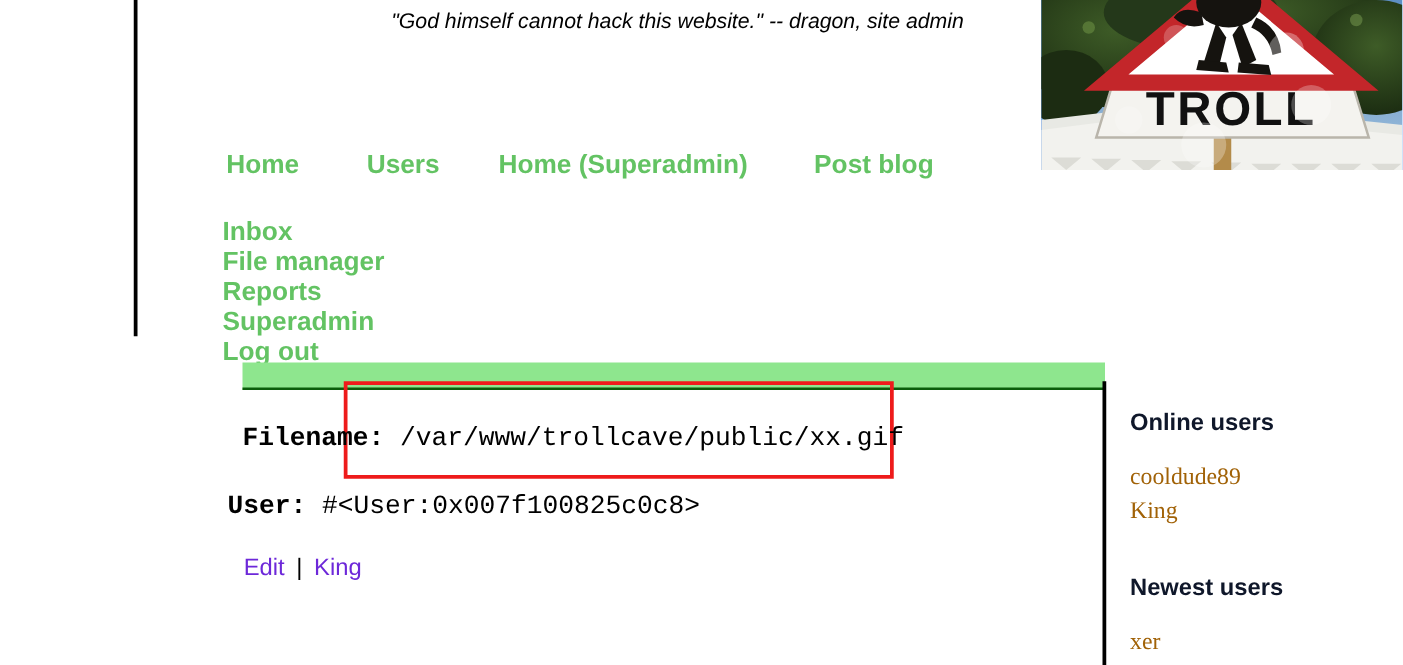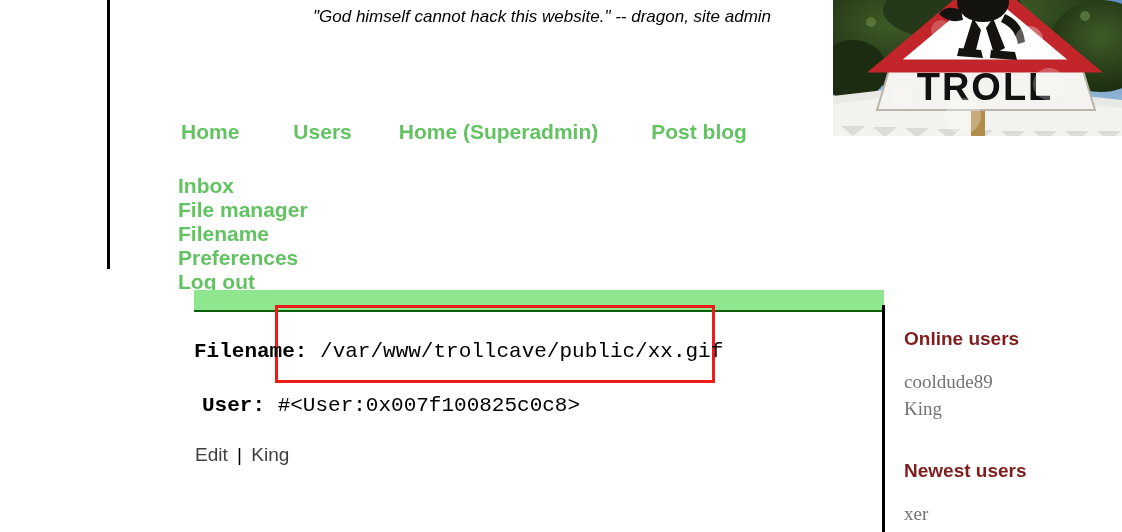--- a/index.html
+++ b/index.html
@@ -97,35 +97,35 @@
 
   
   .detail-line {
     position: absolute;
     font-family: "Liberation Mono", monospace;
     font-size: 21px;
     color: #000000;
     white-space: nowrap;
   }
   #filename-line { left: 194px; top: 340px; }
-  #user-line { left: 202px; top: 394px; }
+  #user-line { left: 182px; top: 394px; }
   .detail-label { font-weight: bold; }
   .detail-value { font-weight: normal; }
 
   #action-links {
     position: absolute;
     left: 195px;
     top: 444px;
     font-size: 19px;
     font-family: "Liberation Sans", sans-serif;
     white-space: nowrap;
     color: #000000;
   }
   #action-links a {
-    color: #404040;
+    color: #6d28d9;
     text-decoration: none;
     cursor: pointer;
   }
   .pipe-sep { padding: 0 4px; }
 
   
   #sidebar-rule {
     position: absolute;
     left: 882px;
     top: 305px;
@@ -136,27 +136,27 @@
   #sidebar {
     position: absolute;
     left: 904px;
     top: 328px;
     width: 210px;
   }
   .sidebar-heading {
     font-family: "Liberation Sans", sans-serif;
     font-weight: bold;
     font-size: 19px;
-    color: #7f1d1d;
+    color: #0f172a;
     margin: 0;
   }
   .sidebar-user {
     font-family: "Liberation Serif", serif;
     font-size: 19px;
-    color: #737373;
+    color: #a16207;
     line-height: 27px;
     text-decoration: none;
     display: block;
     cursor: pointer;
   }
   #online-users-list { margin-top: 18px; }
   #newest-users-heading { margin-top: 38px; }
   #newest-users-list { margin-top: 18px; }
 </style>
 </head>
@@ -242,23 +242,23 @@
   <span class="nav-gap-3"></span>
   <a class="nav-link">Post blog</a>
 </nav>
 
 <nav class="nav-row" id="nav-row-2">
   <a class="nav-link">Inbox</a>
   <span class="nav-gap"></span>
   <a class="nav-link">File manager</a>
   <span class="nav-gap"></span>
   <span class="nav-gap"></span>
-  <a class="nav-link">Filename</a>
-  <span class="nav-gap"></span>
-  <a class="nav-link">Preferences</a>
+  <a class="nav-link">Reports</a>
+  <span class="nav-gap"></span>
+  <a class="nav-link">Superadmin</a>
   <span class="nav-gap"></span>
   <a class="nav-link">Log out</a>
 </nav>
 
 <div id="panel-bar"></div>
 
 <div id="highlight-box"></div>
 
 <div class="detail-line" id="filename-line">
   <span class="detail-label">Filename:</span>

